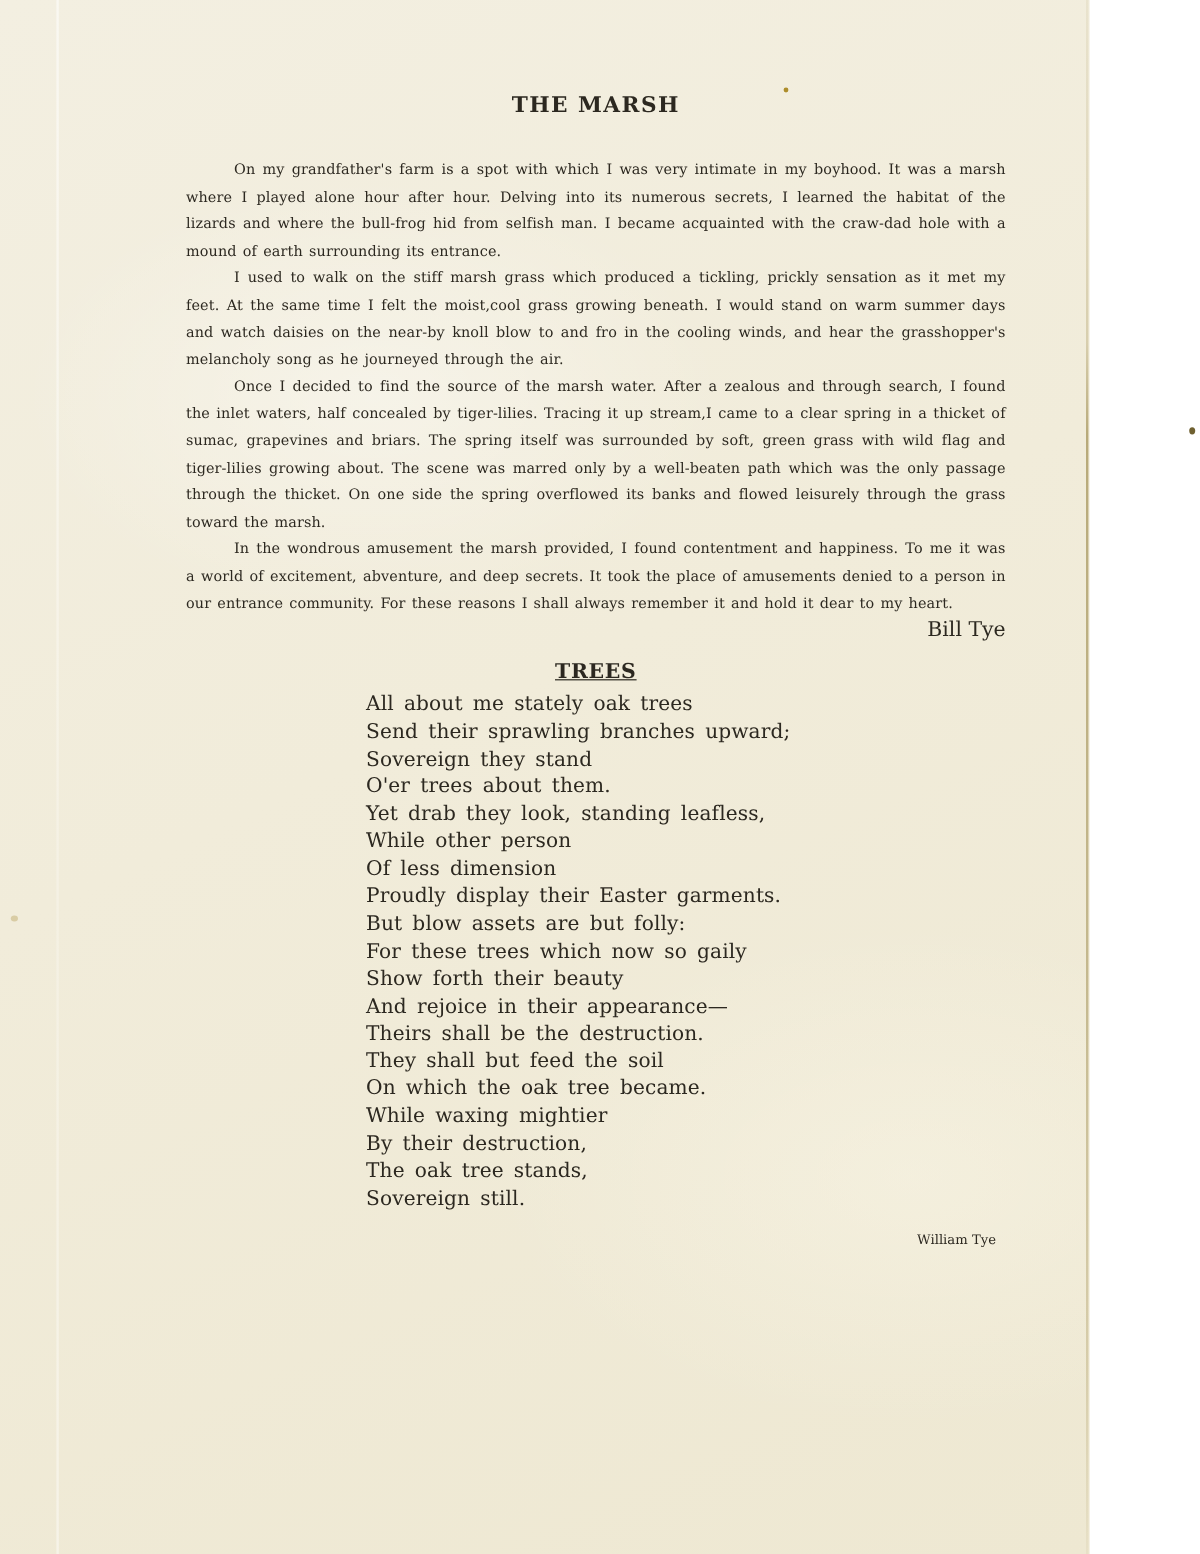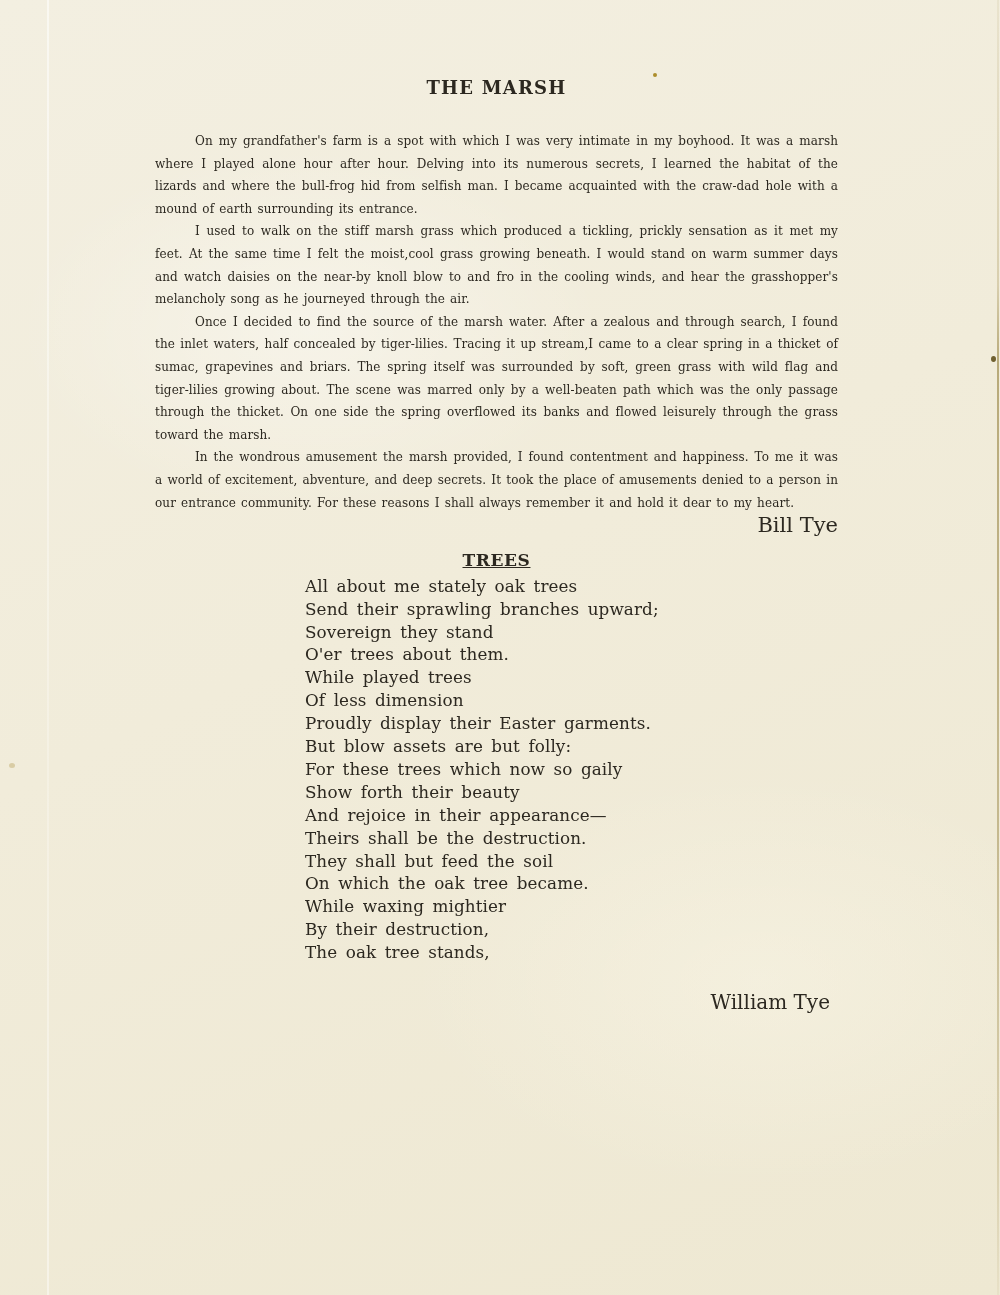--- a/index.html
+++ b/index.html
@@ -5,21 +5,21 @@
   html, body {
     margin: 0;
     padding: 0;
     width: 1000px;
     height: 1295px;
     overflow: hidden;
     font-family: "DejaVu Serif", "Liberation Serif", serif;
   }
   .paper {
     position: relative;
-    width: 1000px;
+    width: 908px;
     height: 1295px;
     background:
       radial-gradient(ellipse 420px 260px at 310px 330px, rgba(255,255,255,0.35), rgba(255,255,255,0) 70%),
       radial-gradient(ellipse 500px 300px at 760px 980px, rgba(255,252,240,0.30), rgba(255,252,240,0) 70%),
       linear-gradient(155deg, #f3efe1 0%, #f1ecda 45%, #eee8d2 100%);
     color: #2c2820;
   }
   
   .crease-left {
     position: absolute;
@@ -69,21 +69,21 @@
   .body-para {
     margin: 0;
     font-size: 12px;
     line-height: 22.6px;
     text-align: justify;
     text-indent: 40px;
     word-spacing: 0.10em;
     letter-spacing: 0.1px;
   }
   .signature {
-    font-size: 21px;
+    font-size: 17px;
     line-height: 22.6px;
     text-align: right;
   }
   .poem-title {
     margin: 12px 0 1px 0;
     font-size: 17px;
     line-height: 22px;
     font-weight: bold;
     text-align: center;
     letter-spacing: 0.6px;
@@ -93,23 +93,23 @@
     padding-left: 150px;
     margin-top: 4px;
   }
   .poem-line {
     font-size: 16.8px;
     line-height: 22.9px;
     word-spacing: 0.18em;
     letter-spacing: 0.1px;
   }
   .poem-signature {
-    margin-top: 27px;
+    margin-top: 13px;
     padding-right: 8px;
-    font-size: 20px;
+    font-size: 11px;
   }
 </style>
 </head>
 <body>
 
 <div class="paper">
   <div class="crease-left"></div>
   <div class="edge-right"></div>
   <div class="speck speck-top"></div>
   <div class="speck speck-edge"></div>
@@ -125,30 +125,32 @@
 
     <div class="signature">Bill Tye</div>
 
     <h2 class="poem-title">TREES</h2>
 
     <div class="poem">
       <div class="poem-line">All about me stately oak trees</div>
       <div class="poem-line">Send their sprawling branches upward;</div>
       <div class="poem-line">Sovereign they stand</div>
       <div class="poem-line">O'er trees about them.</div>
-      <div class="poem-line">While played trees</div>
+      <div class="poem-line">Yet drab they look, standing leafless,</div>
+      <div class="poem-line">While other person</div>
       <div class="poem-line">Of less dimension</div>
       <div class="poem-line">Proudly display their Easter garments.</div>
       <div class="poem-line">But blow assets are but folly:</div>
       <div class="poem-line">For these trees which now so gaily</div>
       <div class="poem-line">Show forth their beauty</div>
       <div class="poem-line">And rejoice in their appearance—</div>
       <div class="poem-line">Theirs shall be the destruction.</div>
       <div class="poem-line">They shall but feed the soil</div>
       <div class="poem-line">On which the oak tree became.</div>
       <div class="poem-line">While waxing mightier</div>
       <div class="poem-line">By their destruction,</div>
       <div class="poem-line">The oak tree stands,</div>
+      <div class="poem-line">Sovereign still.</div>
     </div>
 
     <div class="signature poem-signature">William Tye</div>
   </div>
 </div>
 
 </body></html>

